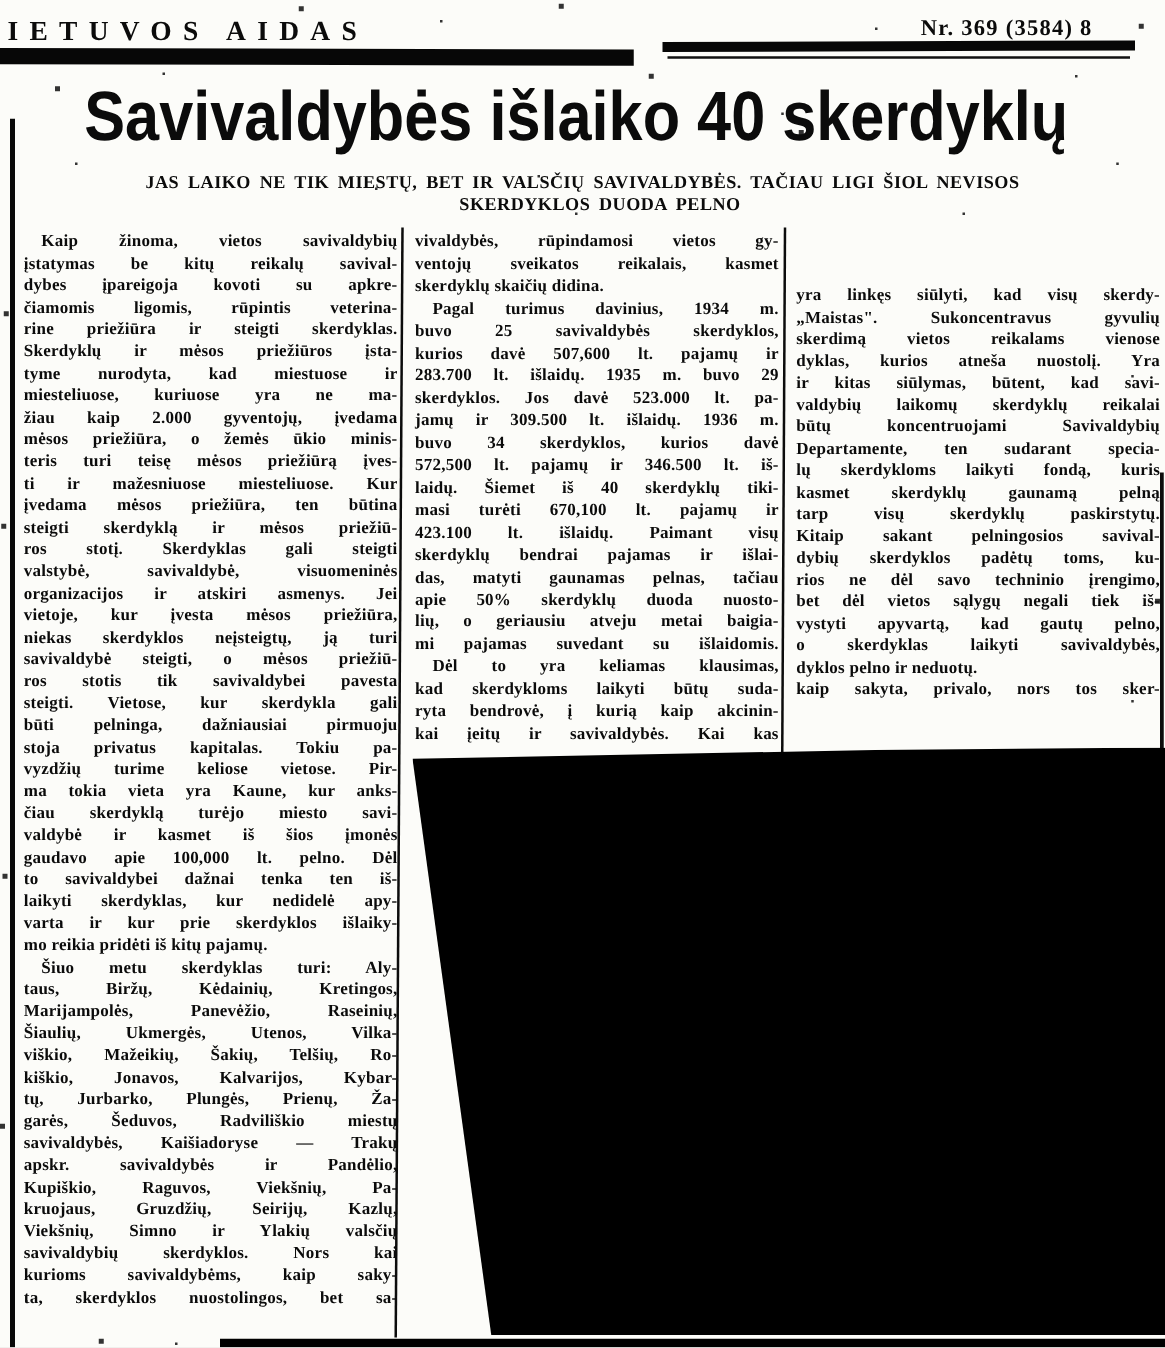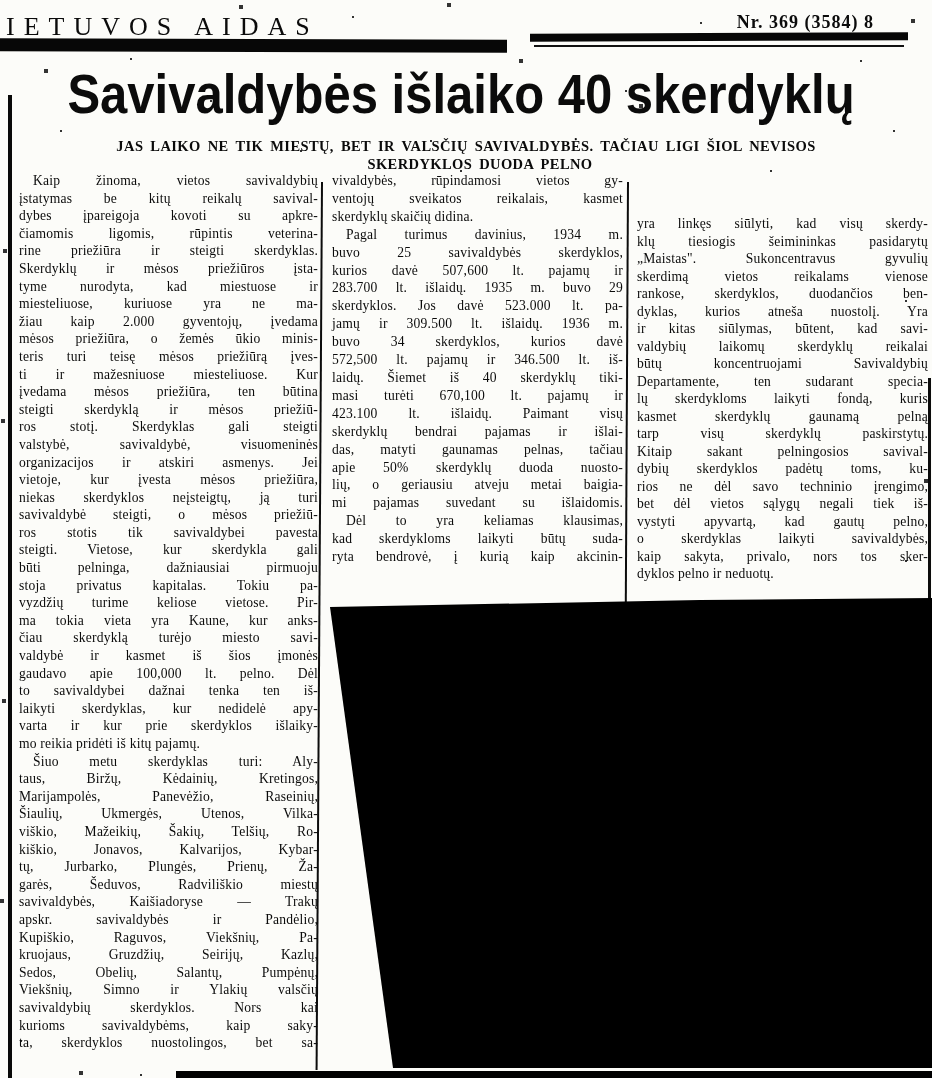--- a/index.html
+++ b/index.html
@@ -4,21 +4,21 @@
 <style>
   html,body{margin:0;padding:0;background:#e8e8e4;}
   .page{
     position:relative;width:932px;height:1078px;margin:0 auto;
     background:#fcfcf9;overflow:hidden;color:#0b0b0b;
     font-family:"Liberation Serif", serif;
   }
   
   .masthead{
     position:absolute;left:6px;top:12px;width:520px;
-    font-family:"Liberation Serif", serif;font-weight:normal;font-size:26px;
+    font-family:"Liberation Serif", serif;font-weight:bold;font-size:22px;
     letter-spacing:9px;white-space:nowrap;
   }
   .masthead-rule{position:absolute;left:0;top:39px;width:507px;height:13px;background:#070707;transform:rotate(.15deg);}
   .issue-number{
     position:absolute;right:58px;top:12px;font-weight:bold;font-size:18px;
     letter-spacing:1px;
   }
   .issue-rule-thick{position:absolute;left:530px;top:33px;width:378px;height:8px;background:#070707;transform:rotate(-.2deg);}
   .issue-rule-thin{position:absolute;left:534px;top:45px;width:370px;height:2px;background:#111;}
   .headline{
@@ -32,21 +32,21 @@
     font-size:14.5px;letter-spacing:.4px;word-spacing:3px;white-space:nowrap;
   }
   .subtitle1{top:138px;}
   .subtitle2{top:156px;padding-left:28px;}
   
   .left-page-rule{position:absolute;left:8px;top:95px;width:4px;height:983px;background:#090909;}
   .divider-1{position:absolute;left:321px;top:182px;width:2px;height:888px;background:#0c0c0c;transform:rotate(.35deg);transform-origin:top;}
   .divider-2{position:absolute;left:627px;top:182px;width:2px;height:424px;background:#0c0c0c;transform:rotate(.3deg);transform-origin:top;}
   .right-page-rule{position:absolute;left:928px;top:378px;width:3px;height:228px;background:#0c0c0c;}
   
-  .col{position:absolute;top:172px;font-weight:normal;font-size:13.6px;}
+  .col{position:absolute;top:184px;font-weight:bold;font-size:13.6px;}
   .c0{left:19px;width:299px;line-height:17.6px;}
   .c1{left:332px;width:291px;line-height:17.9px;}
   .c2{left:637px;width:291px;line-height:17.5px;margin-top:43px;}
   .bline{
     text-align:justify;text-align-last:justify;white-space:pre-wrap;
     letter-spacing:.2px;
   }
   .bline.end{text-align-last:left;}
   
   .redacted-region{
@@ -126,21 +126,20 @@
       <div class="bline">Marijampolės, Panevėžio, Raseinių,</div>
       <div class="bline">Šiaulių, Ukmergės, Utenos, Vilka-</div>
       <div class="bline">viškio, Mažeikių, Šakių, Telšių, Ro-</div>
       <div class="bline">kiškio, Jonavos, Kalvarijos, Kybar-</div>
       <div class="bline">tų, Jurbarko, Plungės, Prienų, Ža-</div>
       <div class="bline">garės, Šeduvos, Radviliškio miestų</div>
       <div class="bline">savivaldybės, Kaišiadoryse — Trakų</div>
       <div class="bline">apskr. savivaldybės ir Pandėlio,</div>
       <div class="bline">Kupiškio, Raguvos, Viekšnių, Pa-</div>
       <div class="bline">kruojaus, Gruzdžių, Seirijų, Kazlų,</div>
-      <div class="bline">Sedos, Obelių, Salantų, Pumpėnų,</div>
       <div class="bline">Viekšnių, Simno ir Ylakių valsčių</div>
       <div class="bline">savivaldybių skerdyklos. Nors kai</div>
       <div class="bline">kurioms savivaldybėms, kaip saky-</div>
       <div class="bline">ta, skerdyklos nuostolingos, bet sa-</div>
     </div>
   <div class="col c1">
       <div class="bline">vivaldybės, rūpindamosi vietos gy-</div>
       <div class="bline">ventojų sveikatos reikalais, kasmet</div>
       <div class="bline end">skerdyklų skaičių didina.</div>
       <div class="bline">  Pagal turimus davinius, 1934 m.</div>
@@ -155,42 +154,41 @@
       <div class="bline">masi turėti 670,100 lt. pajamų ir</div>
       <div class="bline">423.100 lt. išlaidų. Paimant visų</div>
       <div class="bline">skerdyklų bendrai pajamas ir išlai-</div>
       <div class="bline">das, matyti gaunamas pelnas, tačiau</div>
       <div class="bline">apie 50% skerdyklų duoda nuosto-</div>
       <div class="bline">lių, o geriausiu atveju metai baigia-</div>
       <div class="bline">mi pajamas suvedant su išlaidomis.</div>
       <div class="bline">  Dėl to yra keliamas klausimas,</div>
       <div class="bline">kad skerdykloms laikyti būtų suda-</div>
       <div class="bline">ryta bendrovė, į kurią kaip akcinin-</div>
+      <div class="bline">kai įeitų ir savivaldybės. Kai kas</div>
     </div>
   <div class="col c2">
       <div class="bline">yra linkęs siūlyti, kad visų skerdy-</div>
-      <div class="bline">klų tiesiogis šeimininkas pasidarytų</div>
       <div class="bline">„Maistas". Sukoncentravus gyvulių</div>
       <div class="bline">skerdimą vietos reikalams vienose</div>
-      <div class="bline">rankose, skerdyklos, duodančios ben-</div>
       <div class="bline">dyklas, kurios atneša nuostolį. Yra</div>
       <div class="bline">ir kitas siūlymas, būtent, kad savi-</div>
       <div class="bline">valdybių laikomų skerdyklų reikalai</div>
       <div class="bline">būtų koncentruojami Savivaldybių</div>
       <div class="bline">Departamente, ten sudarant specia-</div>
       <div class="bline">lų skerdykloms laikyti fondą, kuris</div>
       <div class="bline">kasmet skerdyklų gaunamą pelną</div>
       <div class="bline">tarp visų skerdyklų paskirstytų.</div>
       <div class="bline">Kitaip sakant pelningosios savival-</div>
       <div class="bline">dybių skerdyklos padėtų toms, ku-</div>
       <div class="bline">rios ne dėl savo techninio įrengimo,</div>
       <div class="bline">bet dėl vietos sąlygų negali tiek iš-</div>
       <div class="bline">vystyti apyvartą, kad gautų pelno,</div>
       <div class="bline">o skerdyklas laikyti savivaldybės,</div>
+      <div class="bline end">dyklos pelno ir neduotų.</div>
       <div class="bline">kaip sakyta, privalo, nors tos sker-</div>
-      <div class="bline end">dyklos pelno ir neduotų.</div>
     </div>
 
   <div class="redacted-region"></div>
   <div class="redacted-bottom-bar"></div>
 
   <div class="noise"></div>
 </div>
 
 </body></html>

